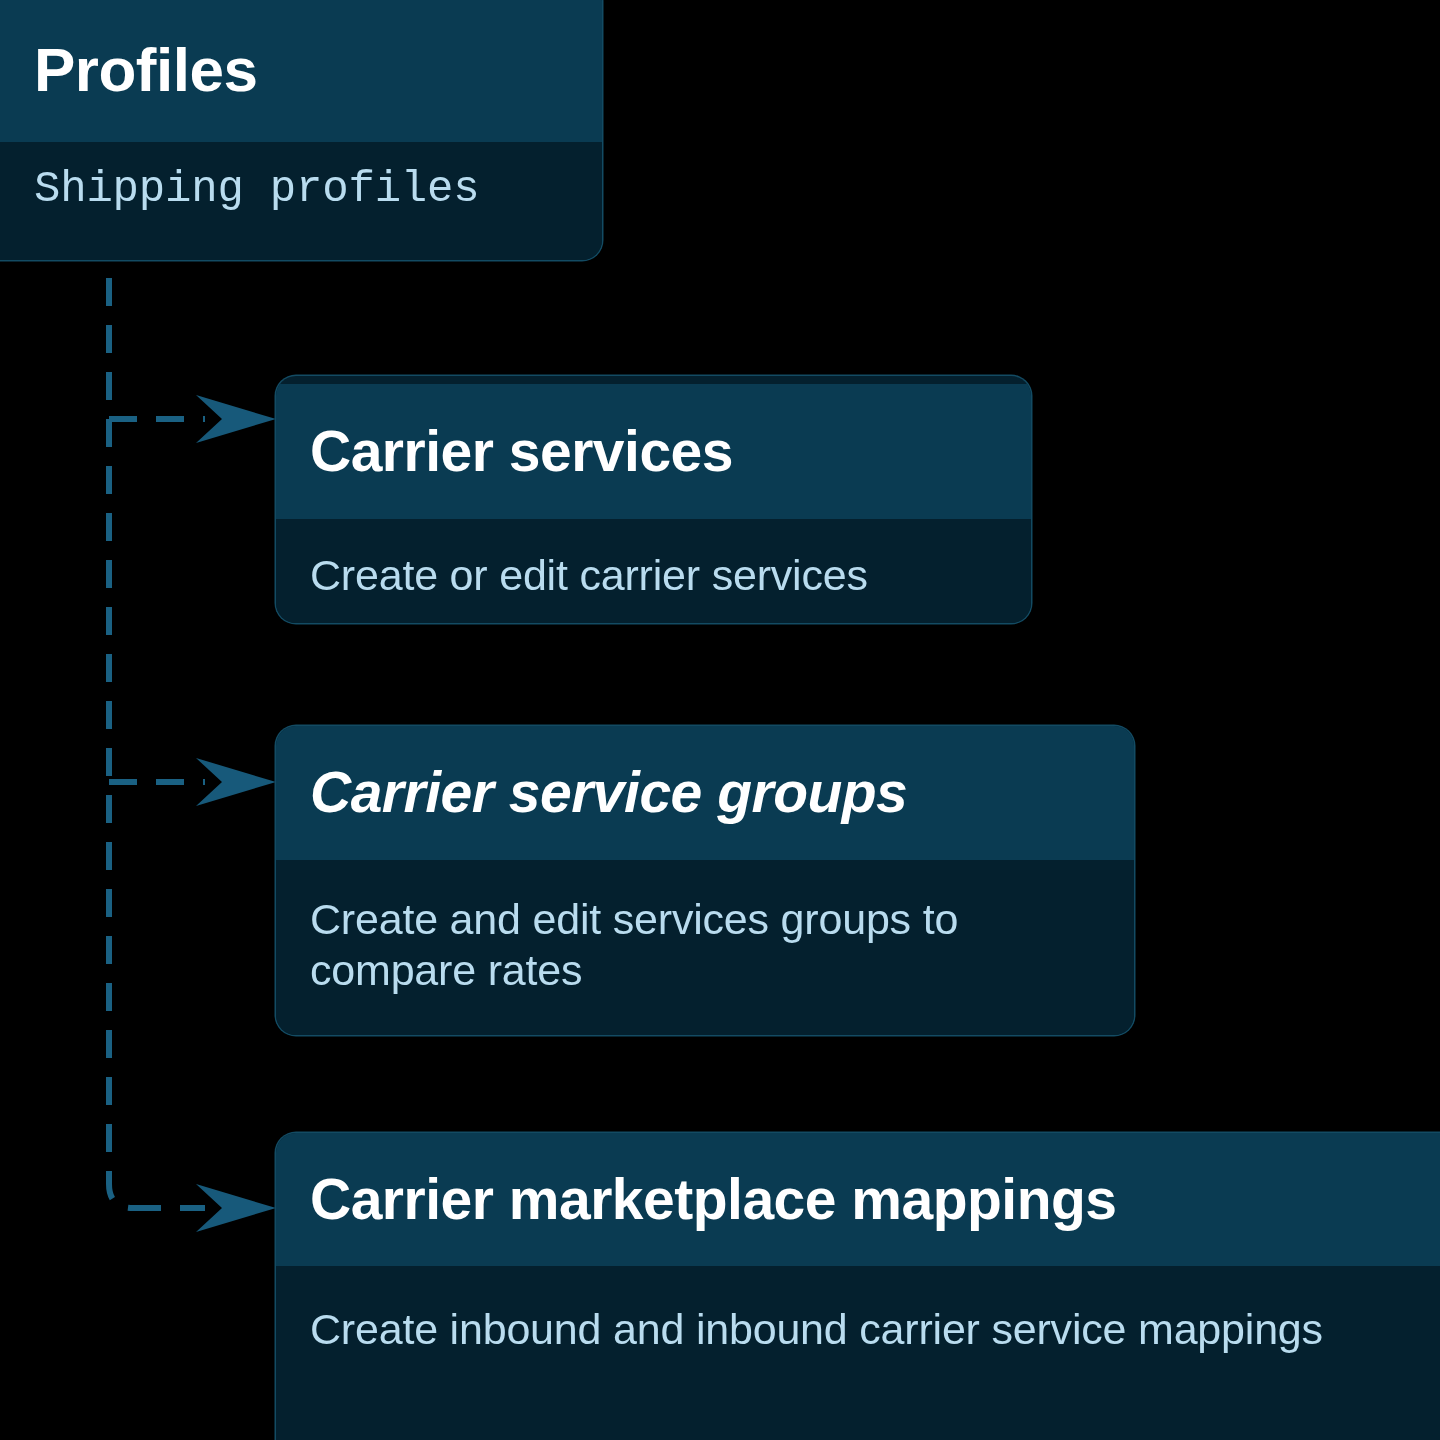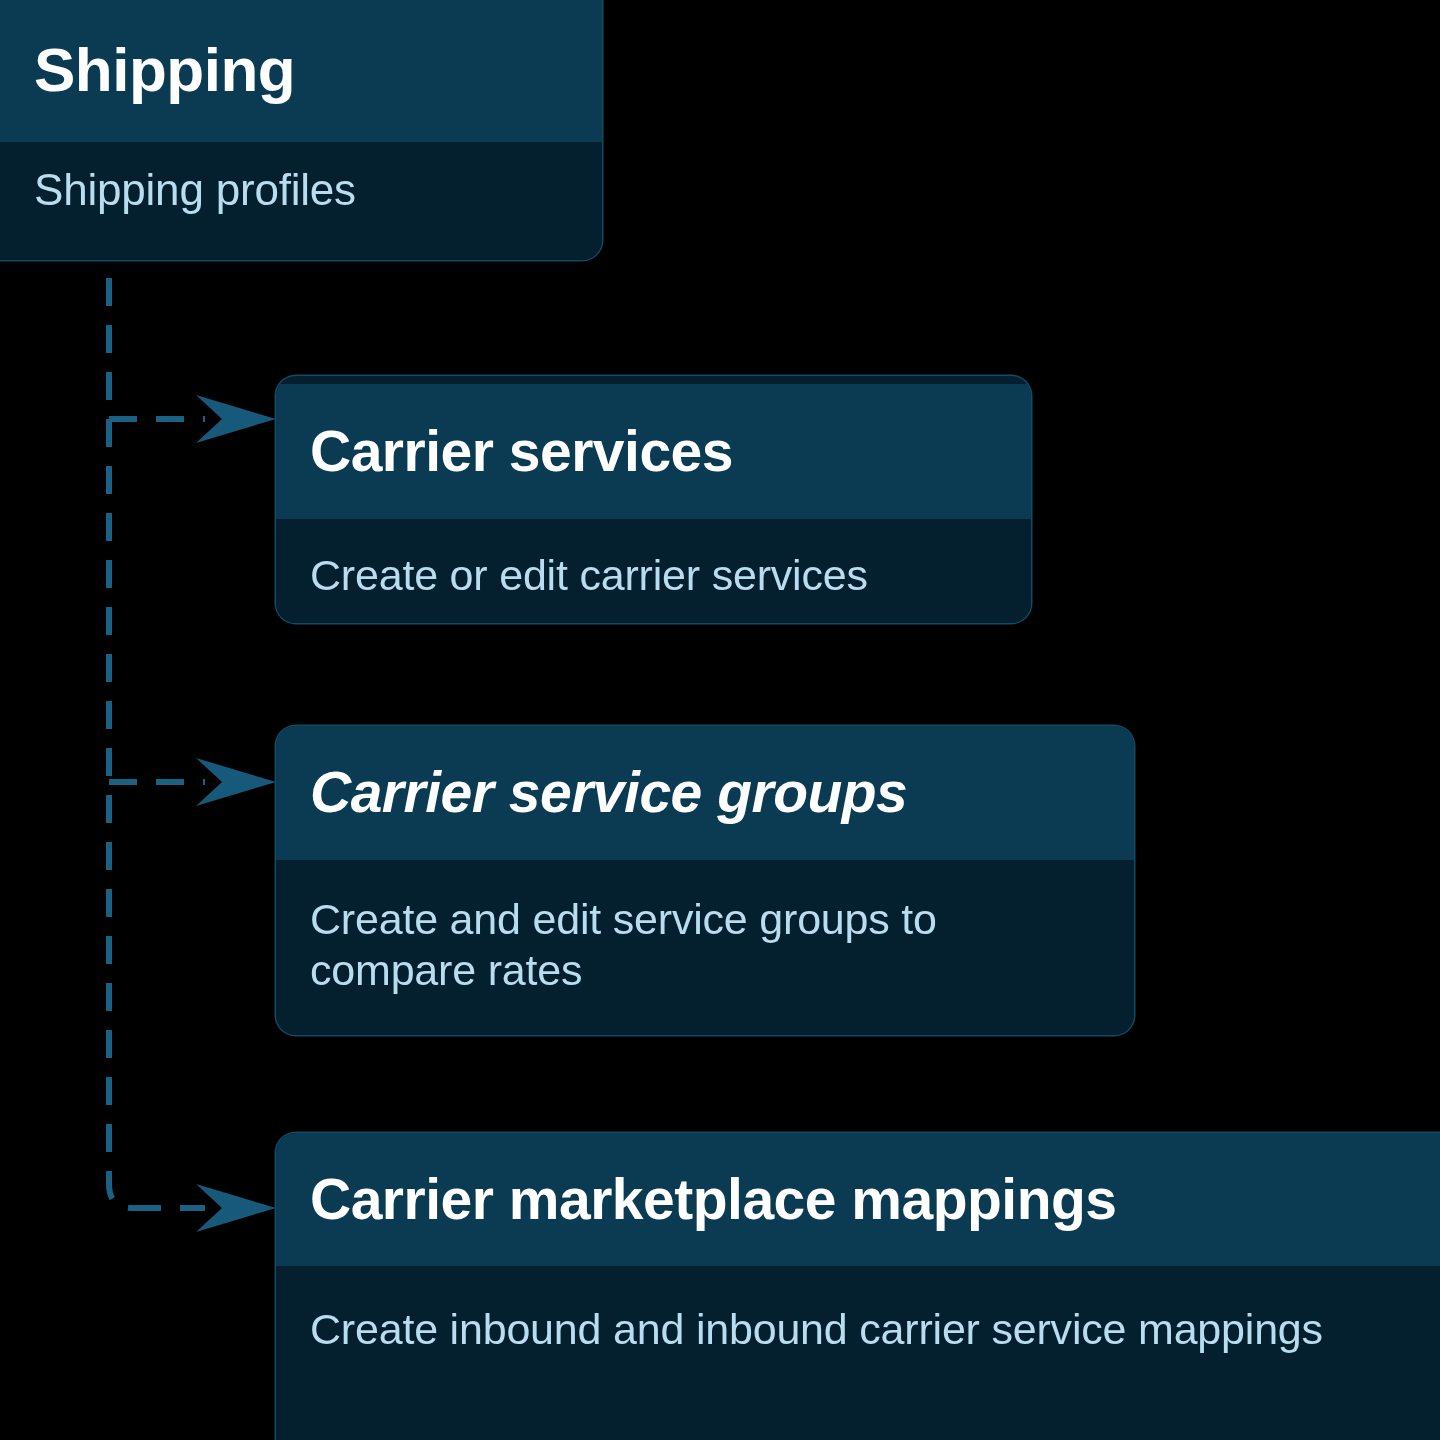--- a/index.html
+++ b/index.html
@@ -80,20 +80,21 @@
   }
   #card-profiles .card-body {
     height: 118px;
     padding: 0 0 0 56px;
     display: flex;
     align-items: flex-start;
   }
   #card-profiles .card-desc {
     font-size: 44px;
     padding-top: 22px;
+    font-family: Liberation Mono, monospace;
   }
 
   
   #card-carrier-services {
     left: 276px;
     top: 376px;
     width: 755px;
     height: 247px;
   }
   #card-carrier-services .card-header {
@@ -174,42 +175,42 @@
 
     <path d="M133,1208 L205,1208" fill="none" stroke="#1a6183" stroke-width="6" stroke-dasharray="28 19" stroke-linecap="butt"></path>
 
     <polygon points="196,395 276,419 196,443 222,419" fill="#17597a"></polygon>
     <polygon points="196,758 276,782 196,806 222,782" fill="#17597a"></polygon>
     <polygon points="196,1184 276,1208 196,1232 222,1208" fill="#17597a"></polygon>
   </svg>
 
   <div class="card" id="card-profiles">
     <div class="card-header">
-      <span class="card-title">Shipping</span>
+      <span class="card-title">Profiles</span>
     </div>
     <div class="card-body">
       <span class="card-desc">Shipping profiles</span>
     </div>
   </div>
 
   <div class="card" id="card-carrier-services">
     <div class="card-header">
       <span class="card-title">Carrier services</span>
     </div>
     <div class="card-body">
       <span class="card-desc">Create or edit carrier services</span>
     </div>
   </div>
 
   <div class="card" id="card-carrier-service-groups">
     <div class="card-header">
       <span class="card-title">Carrier service groups</span>
     </div>
     <div class="card-body">
-      <span class="card-desc">Create and edit service groups to compare rates</span>
+      <span class="card-desc">Create and edit services groups to compare rates</span>
     </div>
   </div>
 
   <div class="card" id="card-carrier-marketplace-mappings">
     <div class="card-header">
       <span class="card-title">Carrier marketplace mappings</span>
     </div>
     <div class="card-body">
       <span class="card-desc">Create inbound and inbound carrier service mappings</span>
     </div>

